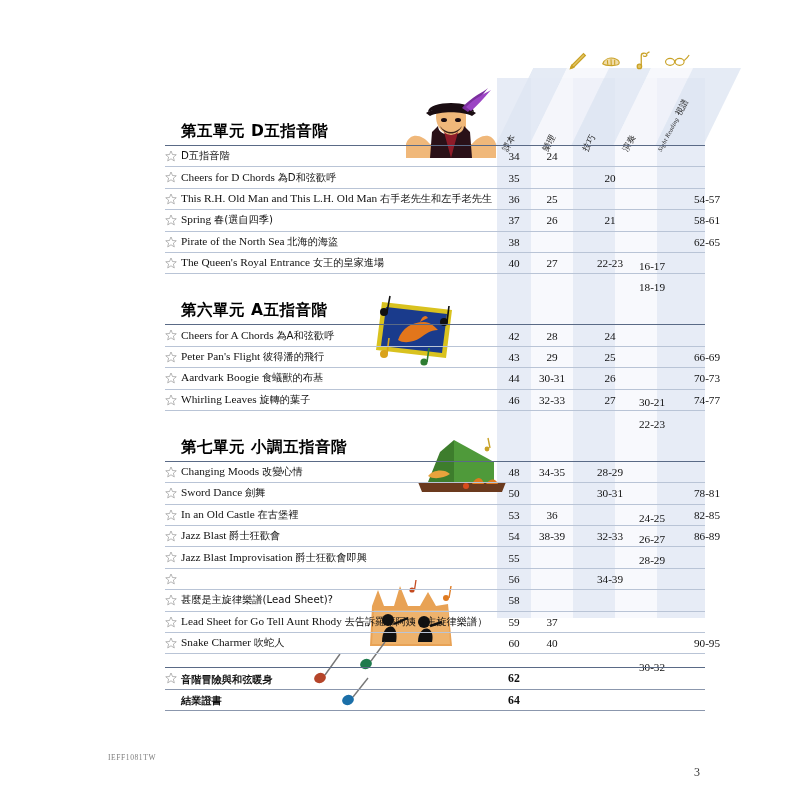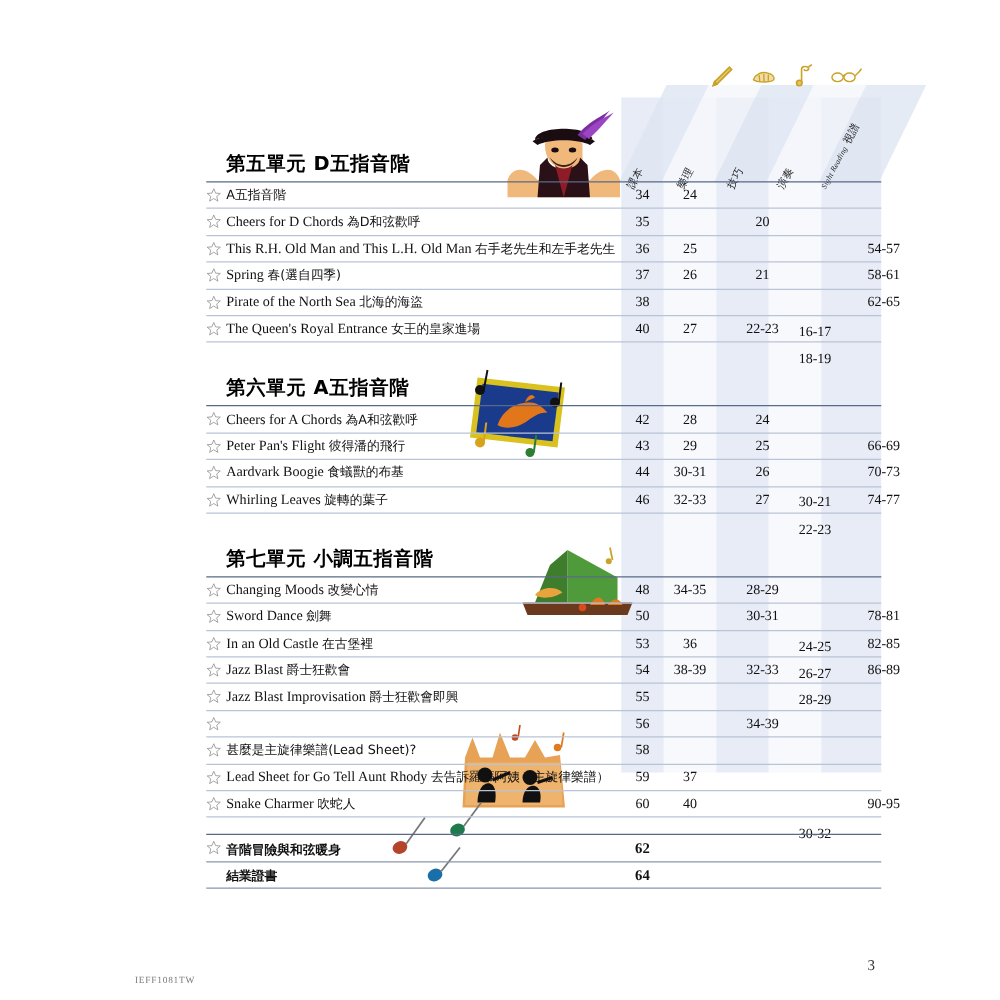--- a/index.html
+++ b/index.html
@@ -163,21 +163,21 @@
   .c3 { width: 42px; margin-top: 48px; }
   .c4 { width: 68px; }
 
   
   .art { position: absolute; pointer-events: none; }
 
   
   .footer-code {
     position: absolute;
     left: 108px;
-    bottom: 12px;
+    bottom: 38px;
     font-size: 7.5px;
     color: #7c7c7c;
     letter-spacing: .6px;
     font-family: "Liberation Serif", serif;
   }
   .footer-page {
     position: absolute;
     right: 100px;
     bottom: 20px;
     font-size: 12px;
@@ -319,21 +319,21 @@
   <div class="content">
 
     <div class="unit-head">
       <div class="unit-title">第五單元  D五指音階</div>
     </div>
 
     <div class="row">
       <svg class="star" viewBox="0 0 24 24">
           <path d="M12 2 L15 9 L22.5 9.5 L16.8 14.3 L18.6 21.8 L12 17.6 L5.4 21.8 L7.2 14.3 L1.5 9.5 L9 9 Z" fill="none" stroke="#888" stroke-width="1.2"></path>
         </svg>
-      <div class="title"><span class="cjk">A五指音階</span></div>
+      <div class="title"><span class="cjk">D五指音階</span></div>
       <div class="nums">
         <div class="cell c0">34</div>
         <div class="cell c1">24</div>
         <div class="cell c2"></div>
         <div class="cell c3"></div>
         <div class="cell c4"></div>
       </div>
     </div>
 
     <div class="row">

